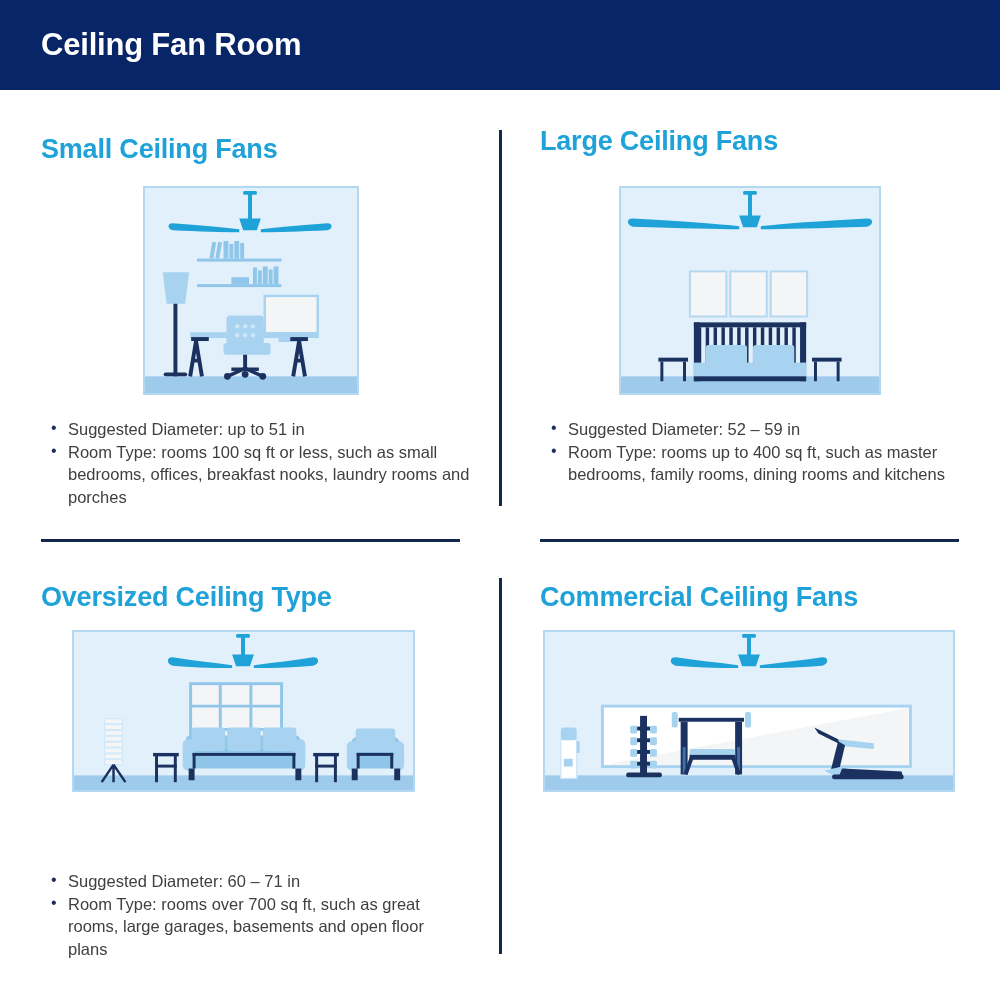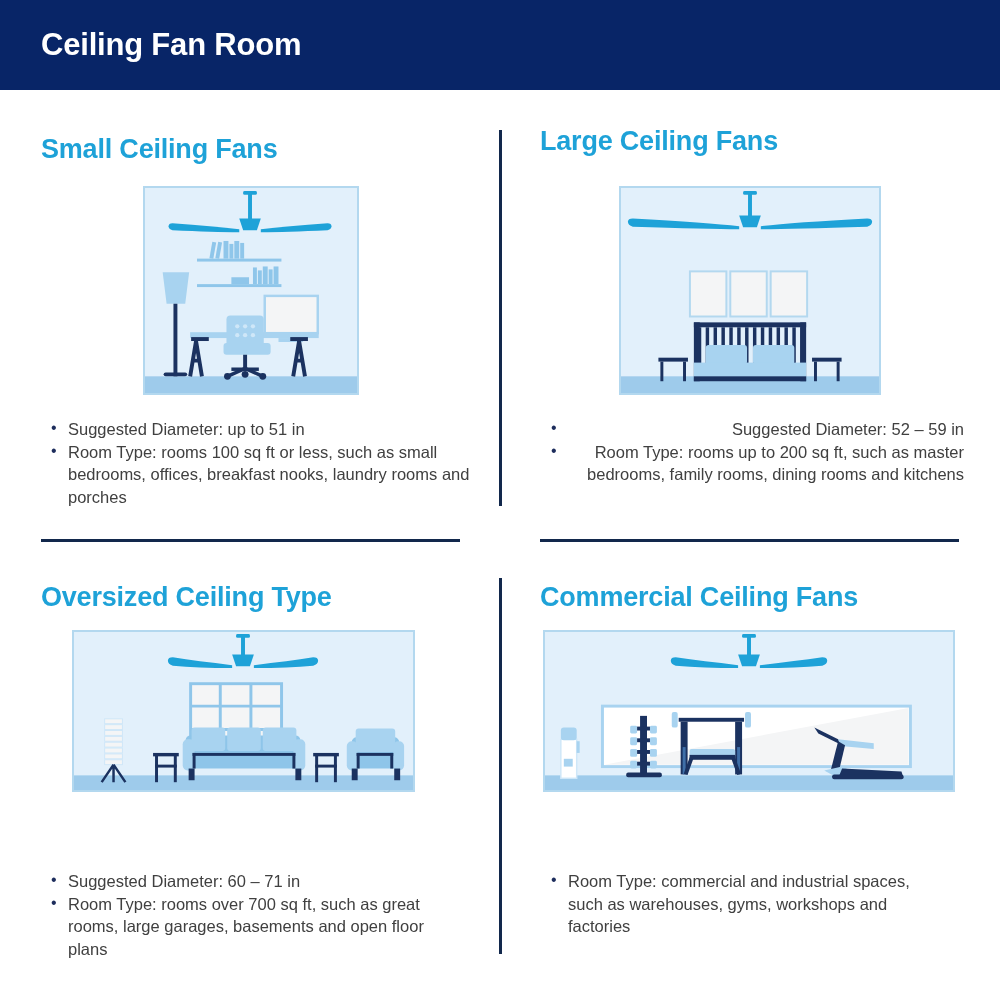--- a/index.html
+++ b/index.html
@@ -231,23 +231,23 @@
           <rect x="74" y="137" width="6" height="60" fill="#1b3260"></rect>
           <rect x="182" y="137" width="6" height="60" fill="#1b3260"></rect>
           <rect x="86" y="160" width="42" height="20" rx="3" fill="#a8d3f0"></rect>
           <rect x="134" y="160" width="42" height="20" rx="3" fill="#a8d3f0"></rect>
           <rect x="74" y="178" width="114" height="16" fill="#a8d3f0"></rect>
           <rect x="74" y="192" width="114" height="5" fill="#1b3260"></rect>
         </g>
       </svg>
     </div>
 
-    <ul class="bullets" style="left:544px; top:418px; width:420px; margin-left:-500px;text-align:right;">
+    <ul class="bullets" style="left:544px; top:418px; width:420px; margin-left:-500px;">
       <li>Suggested Diameter: 52 – 59 in</li>
-      <li>Room Type: rooms up to 200 sq ft, such as master bedrooms, family rooms, dining rooms and kitchens</li>
+      <li>Room Type: rooms up to 400 sq ft, such as master bedrooms, family rooms, dining rooms and kitchens</li>
     </ul>
   </div>
 
   <div class="quad" style="left:0; top:540px; width:500px; height:460px;">
     <div class="quad-title" style="left:41px; top:42px;">Oversized Ceiling Type</div>
 
     <div class="scene" style="left:72px; top:90px; width:343px; height:162px;">
       <svg viewBox="0 0 343 162" preserveAspectRatio="none">
         <rect x="0" y="147" width="343" height="15" fill="#9ecbeb"></rect>
 
@@ -397,17 +397,16 @@
           <path d="M296 110 L332 114 L332 120 L298 117 Z" fill="#a8d3f0"></path>
           <path d="M296 112 L288 144 L296 146 L303 116 Z" fill="#1b3260"></path>
           <path d="M282 142 L300 138 L316 145 L296 150 Z" fill="#a8d3f0"></path>
           <path d="M300 140 L360 143 L362 150 L296 150 Z" fill="#1b3260"></path>
           <rect x="290" y="146" width="72" height="5" rx="2" fill="#1b3260"></rect>
         </g>
       </svg>
     </div>
 
     <ul class="bullets" style="left:544px; top:330px; width:400px; margin-left:-500px;">
-      <li>Room Type: commercial and industrial spaces, such as warehouses, gyms, workshops and factories</li>
     </ul>
   </div>
 
 </div>
 
 </body></html>

